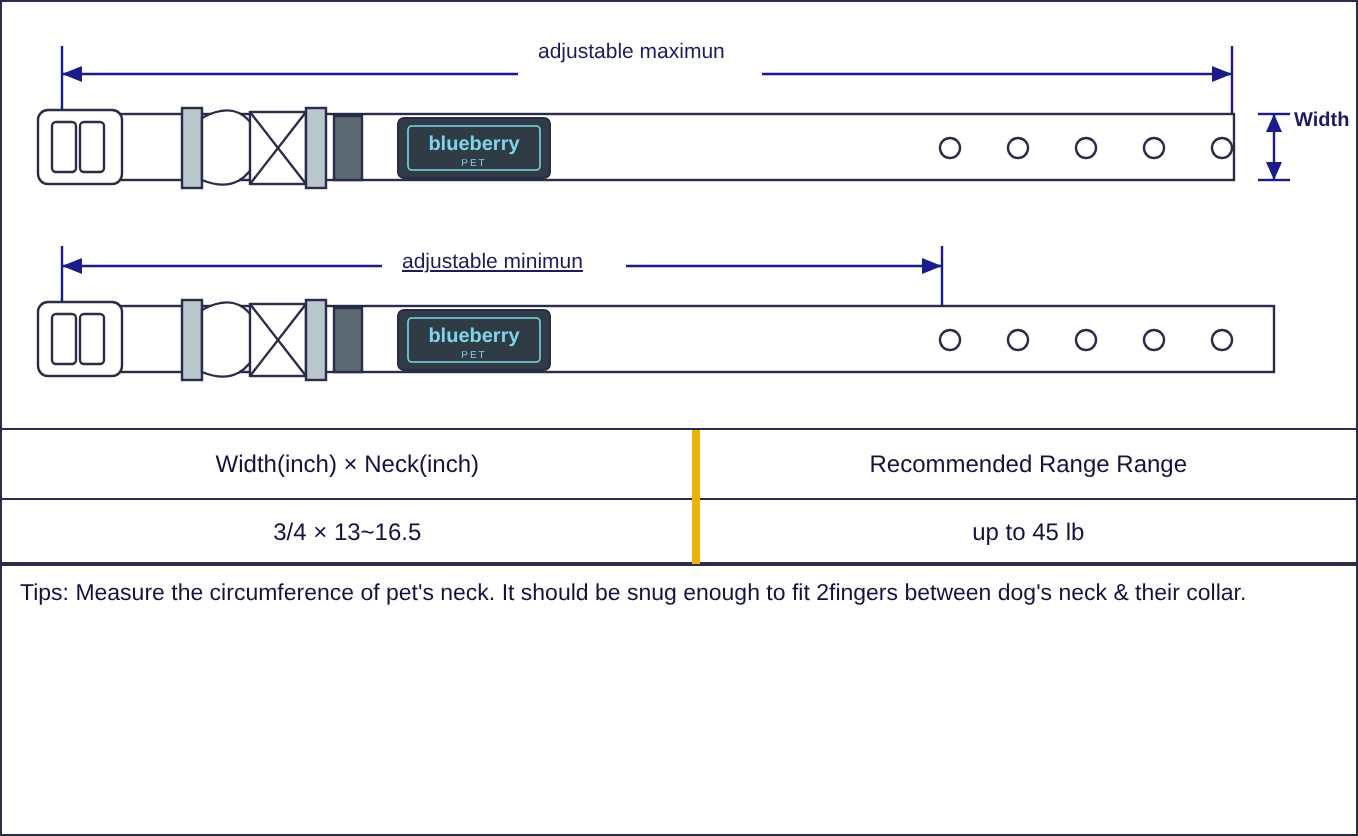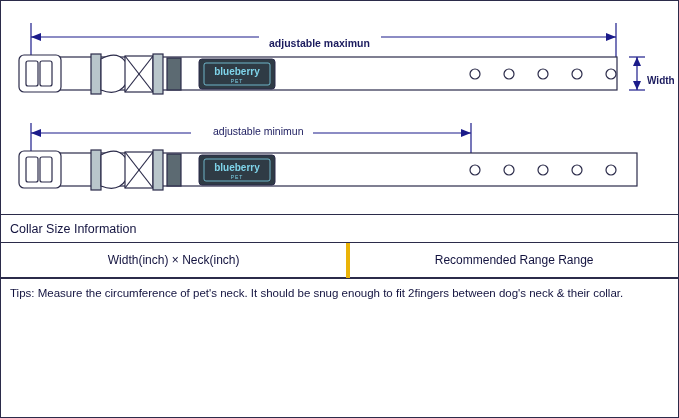--- a/index.html
+++ b/index.html
@@ -152,22 +152,22 @@
 
       <g stroke="#1b1b8a" stroke-width="1.2" fill="none">
         <line x1="636" y1="48" x2="636" y2="81"></line>
         <line x1="628" y1="48" x2="644" y2="48"></line>
         <line x1="628" y1="81" x2="644" y2="81"></line>
       </g>
       <polygon points="636,48 632,57 640,57" fill="#1b1b8a"></polygon>
       <polygon points="636,81 632,72 640,72" fill="#1b1b8a"></polygon>
     </svg>
 
-    <div class="dim-label" style="left:268px; top:36px;font-weight:bold;">adjustable maximun</div>
-    <div class="width-label" style="left:646px; top:74px;">Width</div>
+    <div class="dim-label" style="left:268px; top:19px;">adjustable maximun</div>
+    <div class="width-label" style="left:646px; top:54px;">Width</div>
 
     <svg width="679" height="100" style="position:absolute; left:0; top:110px;">
 
       <g stroke="#1b1b8a" stroke-width="1.2" fill="none">
         <line x1="30" y1="12" x2="30" y2="52"></line>
         <line x1="470" y1="12" x2="470" y2="52"></line>
         <line x1="30" y1="22" x2="190" y2="22"></line>
         <line x1="312" y1="22" x2="470" y2="22"></line>
       </g>
       <polygon points="30,22 40,18 40,26" fill="#1b1b8a"></polygon>
@@ -197,33 +197,36 @@
 
       <g fill="#ffffff" stroke="#2b2b4a" stroke-width="1.2">
         <circle cx="474" cy="59" r="5"></circle>
         <circle cx="508" cy="59" r="5"></circle>
         <circle cx="542" cy="59" r="5"></circle>
         <circle cx="576" cy="59" r="5"></circle>
         <circle cx="610" cy="59" r="5"></circle>
       </g>
     </svg>
 
-    <div class="dim-label" style="left:212px; top:124px;">adjustable minimun</div>
+    <div class="dim-label" style="left:200px; top:124px;text-decoration:underline;">adjustable minimun</div>
   </div>
 
   <div class="table-section">
-    <div class="sect-title">Collar Size Information</div>
 
     <table class="sizes">
       <thead>
         <tr>
           <th>Width(inch) × Neck(inch)</th>
           <th>Recommended Range Range</th>
         </tr>
       </thead>
       <tbody>
+        <tr>
+          <td>3/4 × 13~16.5</td>
+          <td>up to 45 lb</td>
+        </tr>
       </tbody>
     </table>
 
     <div class="tips">Tips: Measure the circumference of pet's neck. It should be snug enough to fit 2fingers between dog's neck &amp; their collar.</div>
   </div>
 
 </div>
 
 </body></html>

